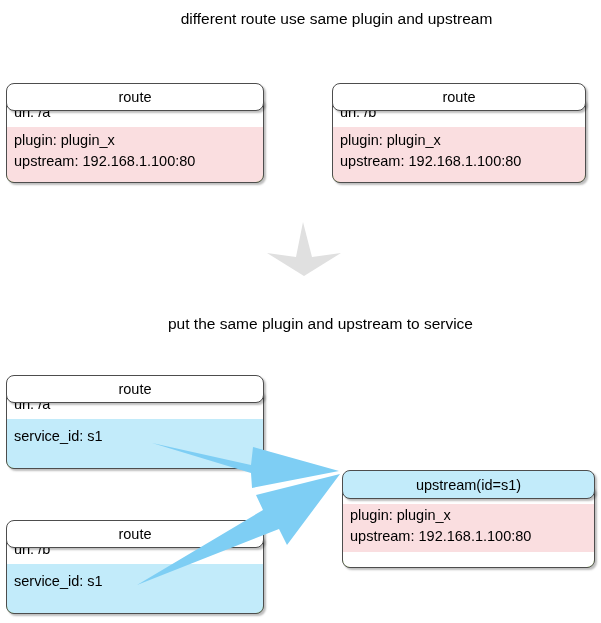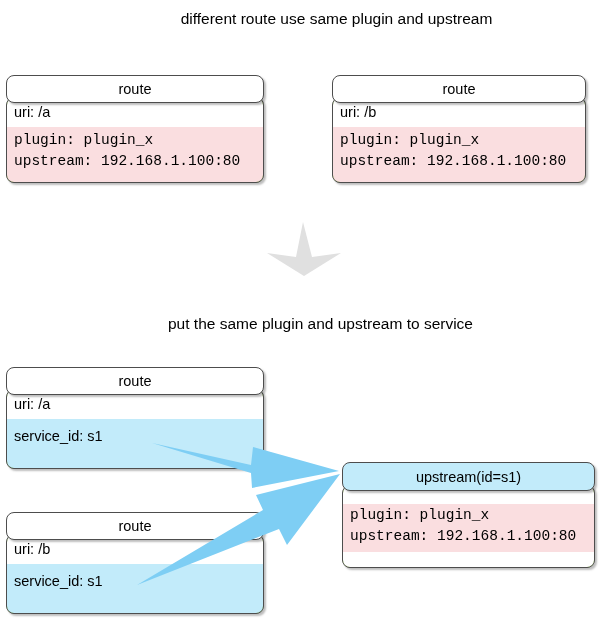--- a/index.html
+++ b/index.html
@@ -39,21 +39,21 @@
   #title-bottom { top: 314px; padding-left: 20px; }
 
   
   .ent {
     position: absolute;
     box-sizing: border-box;
   }
   .ent-header {
     position: absolute;
     left: 0;
-    top: 4px;
+    top: 12px;
     width: 100%;
     box-sizing: border-box;
     border: 1px solid #4d4d4d;
     border-radius: 8px;
     background: #ffffff;
     box-shadow: 2px 2px 2px rgba(0,0,0,0.26);
     display: flex;
     align-items: center;
     justify-content: center;
     font-size: 14.5px;
@@ -91,21 +91,20 @@
   .row.blue  { background: #c2ebfa; }
 
   .row.stack {
     display: block;
     padding-top: 3px;
   }
   .row.stack .line {
     display: block;
     line-height: 21px;
     white-space: nowrap;
-    font-family: Liberation Mono, monospace;
   }
 
   
   .arrows {
     position: absolute;
     left: 0; top: 0;
     width: 601px;
     height: 623px;
     pointer-events: none;
     z-index: 5;

